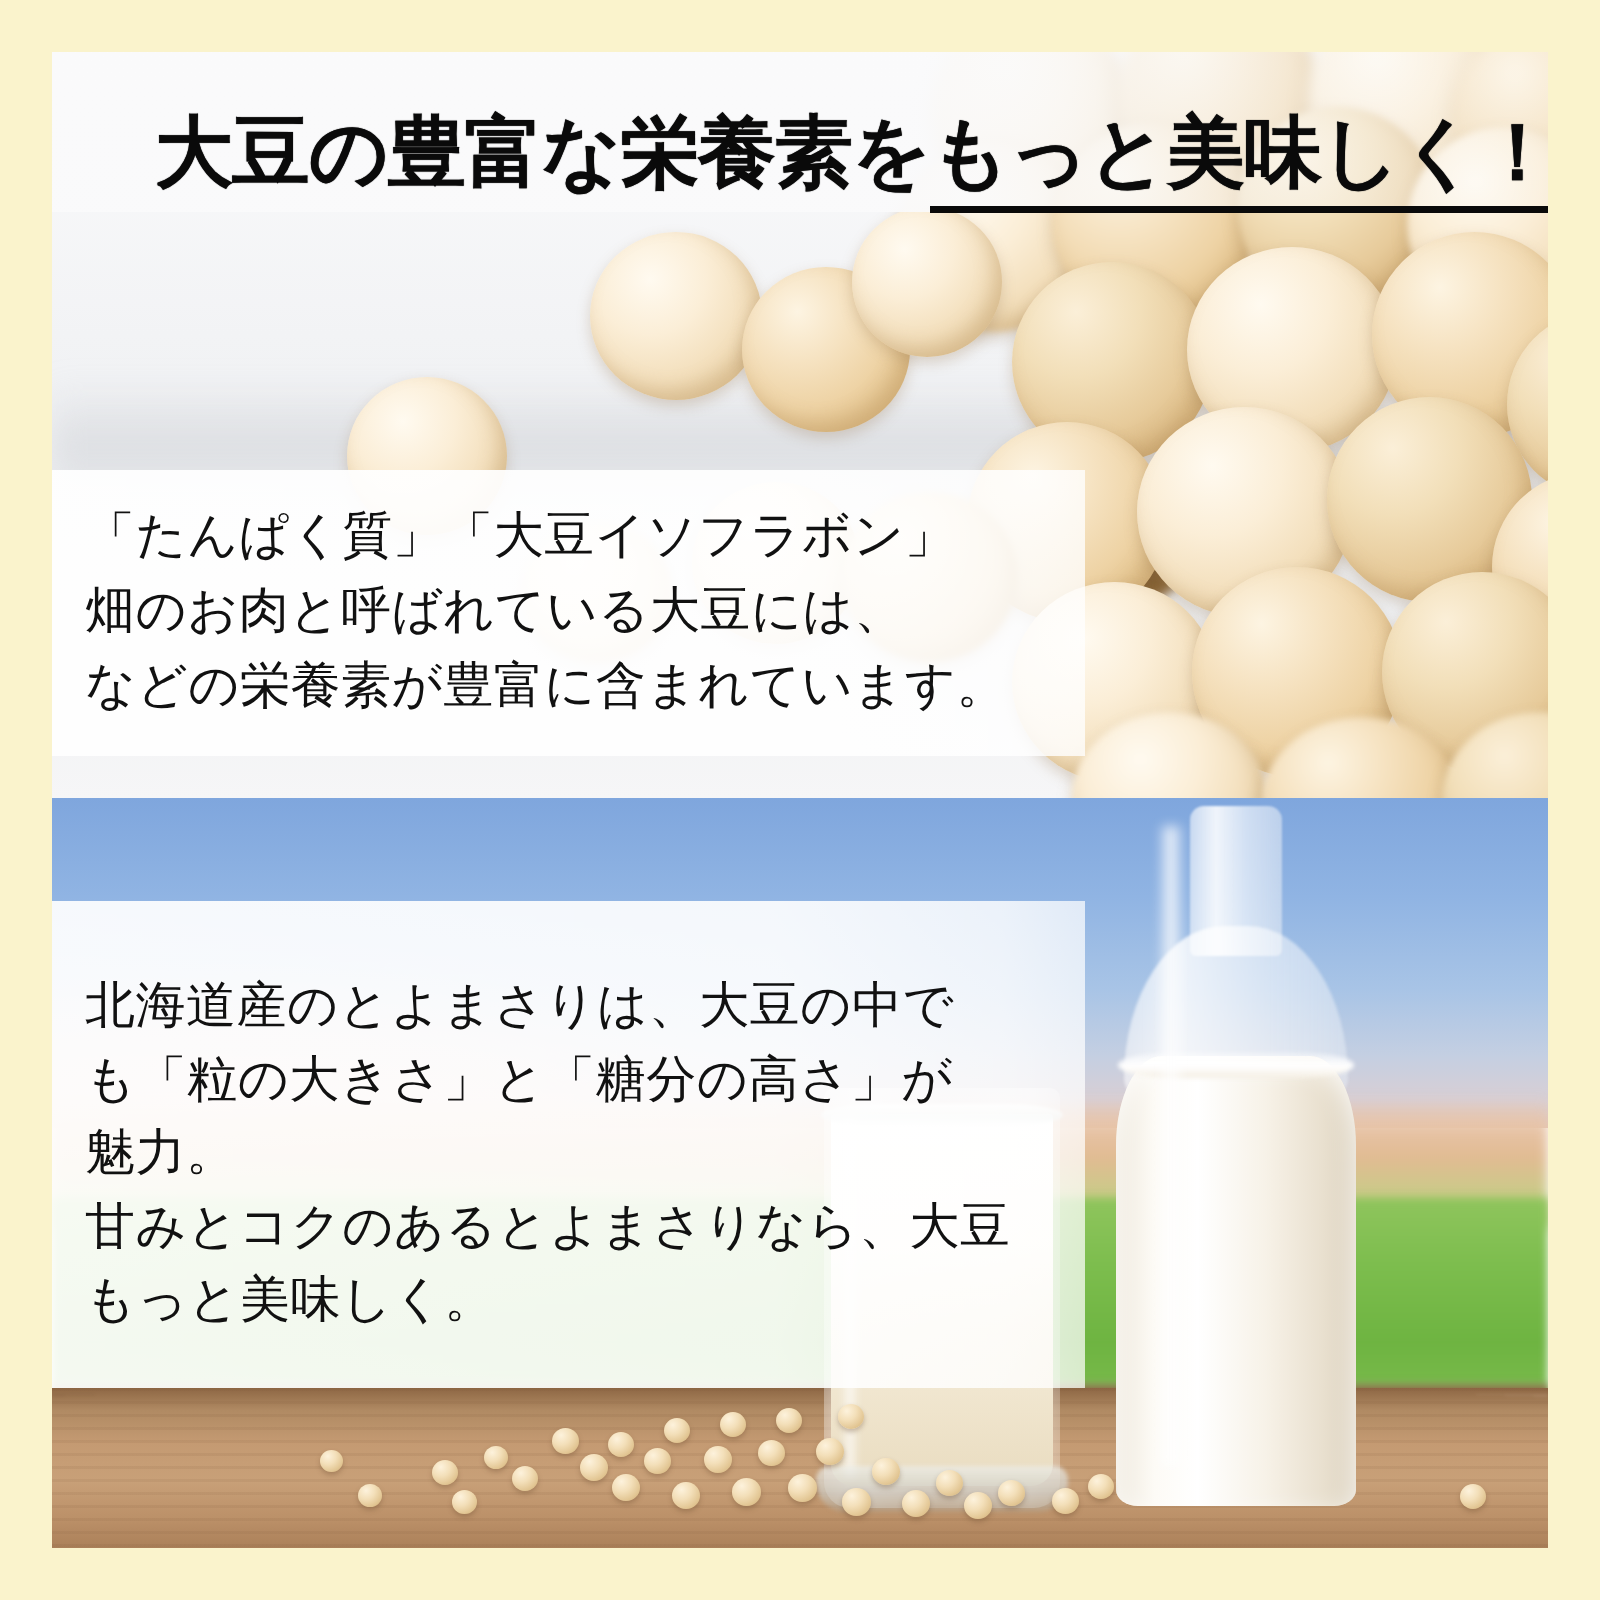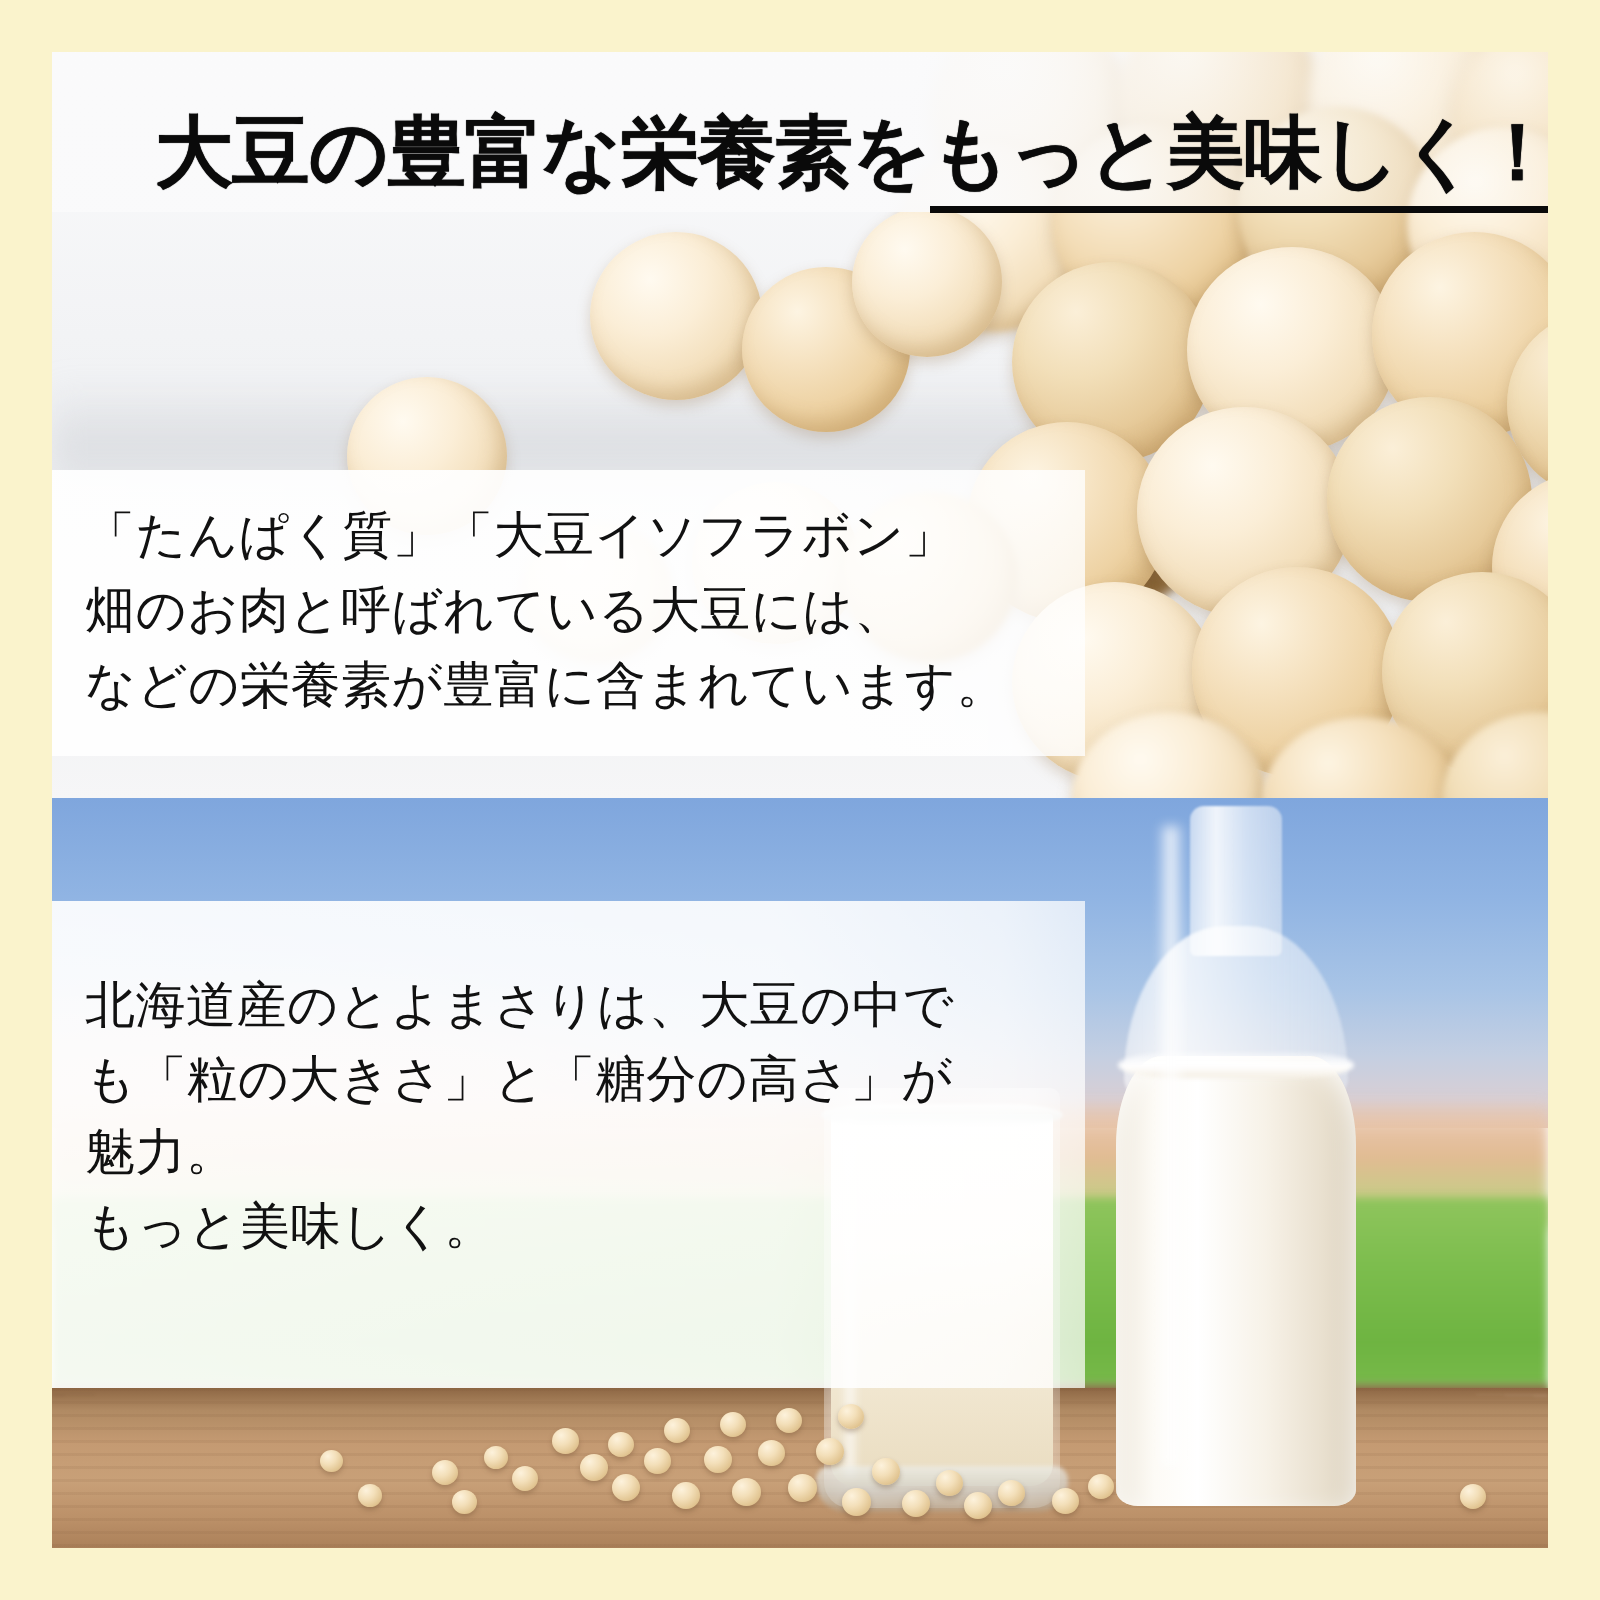--- a/index.html
+++ b/index.html
@@ -388,19 +388,20 @@
         <div class="tbean" style="left:306px;top:686px;width:24px;height:23px;"></div>
         <div class="tbean" style="left:268px;top:652px;width:23px;height:22px;"></div>
         <div class="tbean" style="left:1408px;top:686px;width:26px;height:25px;"></div>
       </div>
 
       <div class="panel2">
         <div class="panel2-text">
           <div>北海道産のとよまさりは、大豆の中で</div>
           <div>も「粒の大きさ」と「糖分の高さ」が</div>
           <div>魅力。</div>
+          <div>甘みとコクのあるとよまさりなら、大豆</div>
           <div>もっと美味しく。</div>
         </div>
       </div>
     </div>
 
   </div>
 </div>
 
 </body></html>

